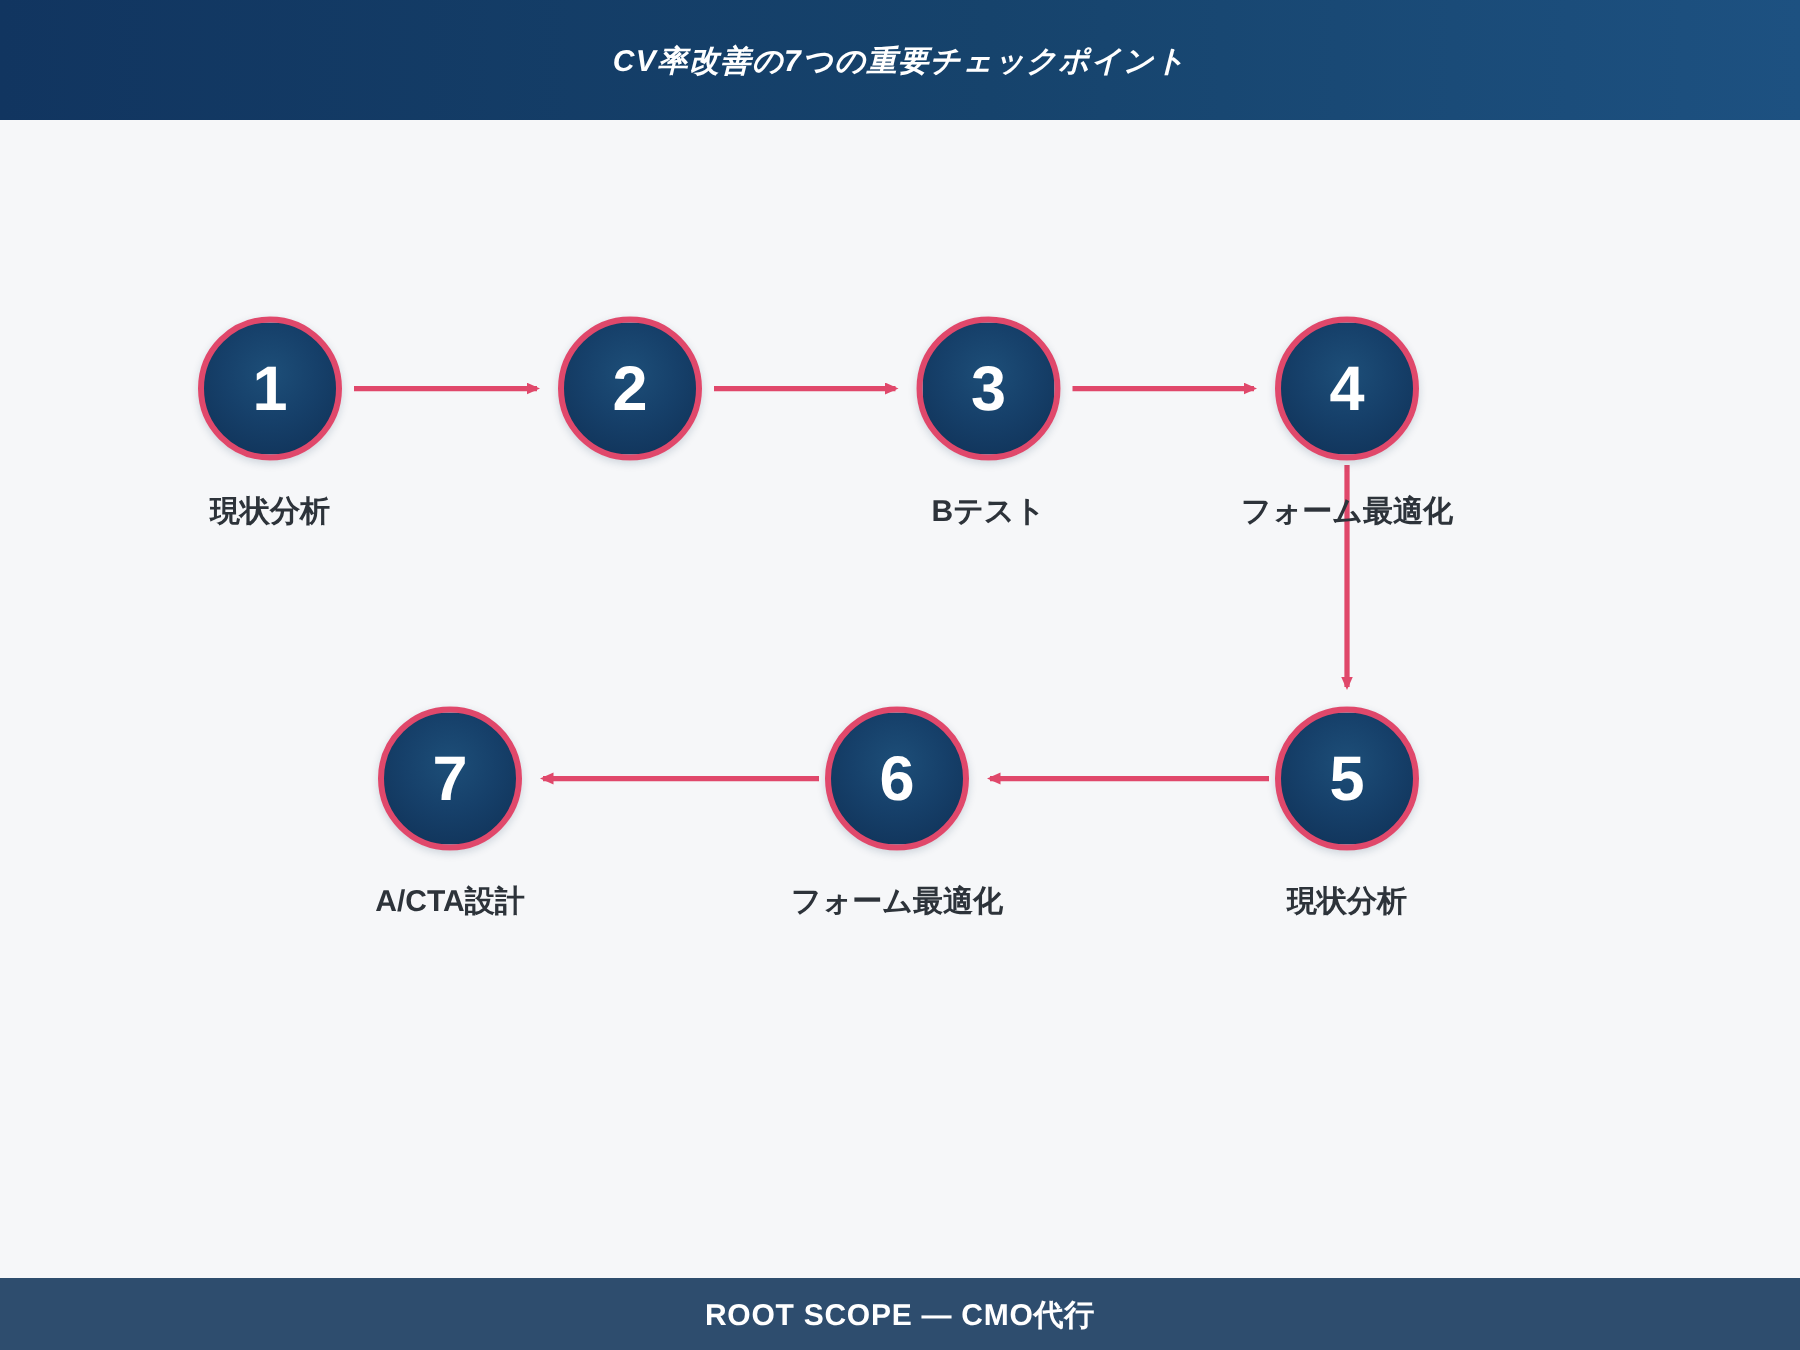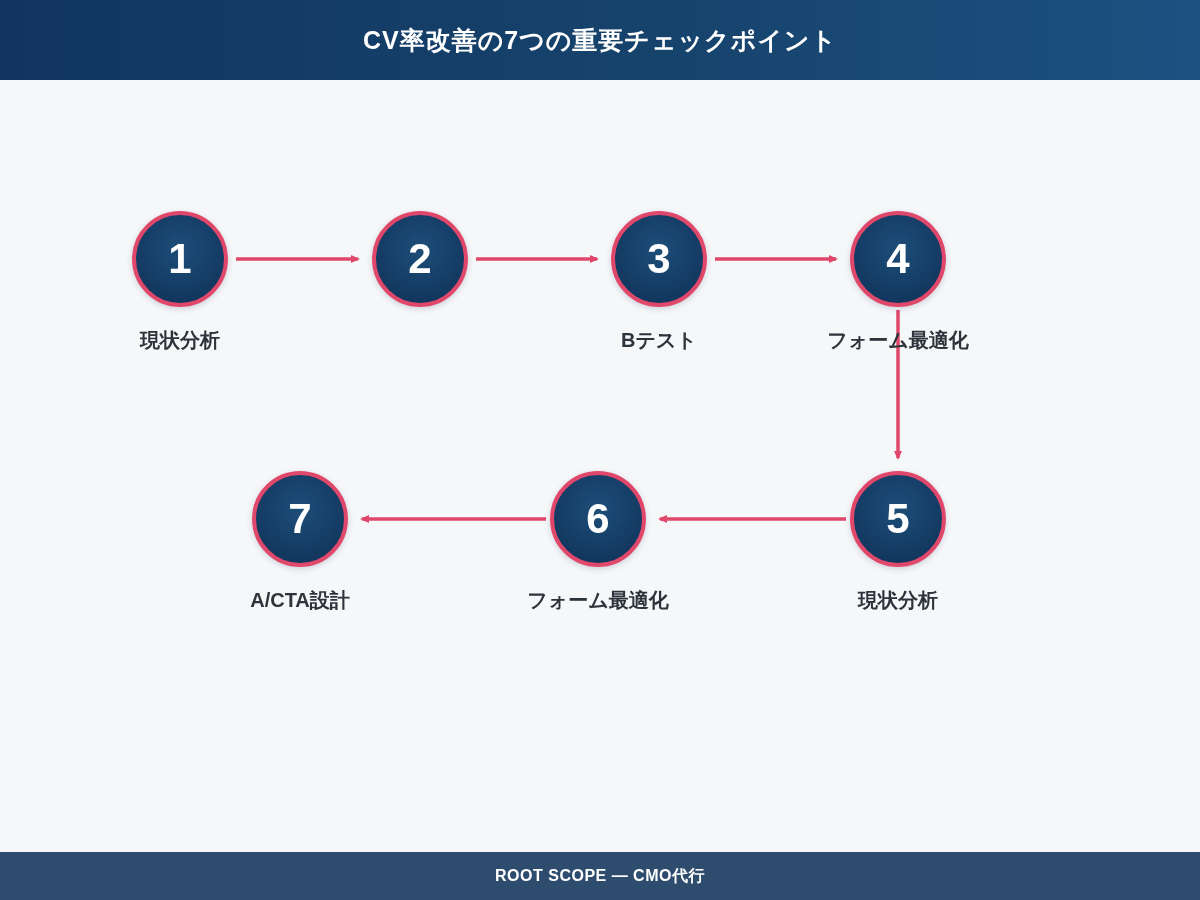--- a/index.html
+++ b/index.html
@@ -16,34 +16,35 @@
   }
   
   .header {
     position: absolute; top: 0; left: 0;
     width: 1200px; height: 80px;
     background: linear-gradient(90deg, #113560 0%, #16436c 55%, #1d5181 100%);
     display: flex; align-items: center; justify-content: center;
   }
   .header-title {
     color: #ffffff;
-    font-size: 25px;
+    font-size: 20px;
     font-weight: bold;
     letter-spacing: 1px;
+    font-style: italic;
   }
   
   .footer {
     position: absolute; left: 0; bottom: 0;
     width: 1200px; height: 48px;
     background: #2e4d6e;
     display: flex; align-items: center; justify-content: center;
   }
   .footer-text {
     color: #ffffff;
-    font-size: 16px;
+    font-size: 20px;
     font-weight: bold;
     letter-spacing: 0.5px;
   }
   
   .diagram {
     position: absolute; top: 0; left: 0;
     width: 1200px; height: 900px;
   }
   .arrows-svg {
     position: absolute; top: 0; left: 0;

